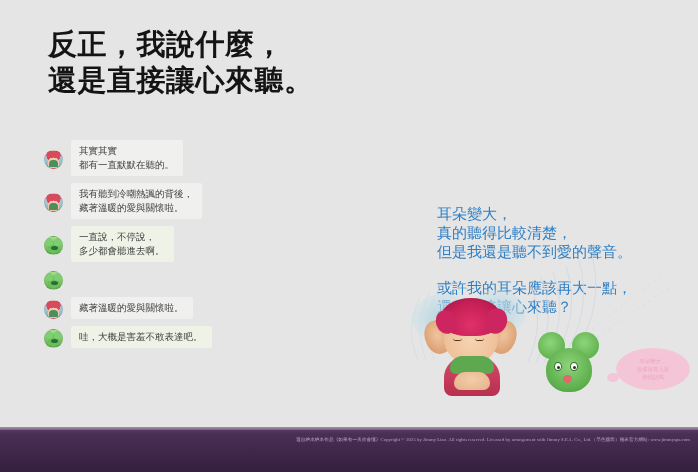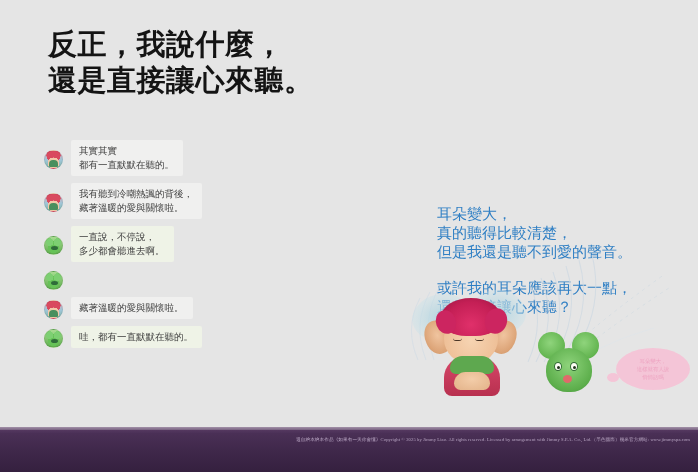--- a/index.html
+++ b/index.html
@@ -315,21 +315,21 @@
       <div class="avatar mouse"></div>
     </div>
 
     <div class="msg">
       <div class="avatar boy"></div>
       <div class="bubble grey">藏著溫暖的愛與關懷啦。</div>
     </div>
 
     <div class="msg">
       <div class="avatar mouse"></div>
-      <div class="bubble green">哇，都有一直默默在聽的。</div>
+      <div class="bubble green">哇，大概是害羞不敢表達吧。</div>
     </div>
 
   </div>
 
   <div class="narrative">
     <p>耳朵變大，
 真的聽得比較清楚，
 但是我還是聽不到愛的聲音。</p>
     <p class="second">或許我的耳朵應該再大一點，
 還是直接讓心來聽？</p>

